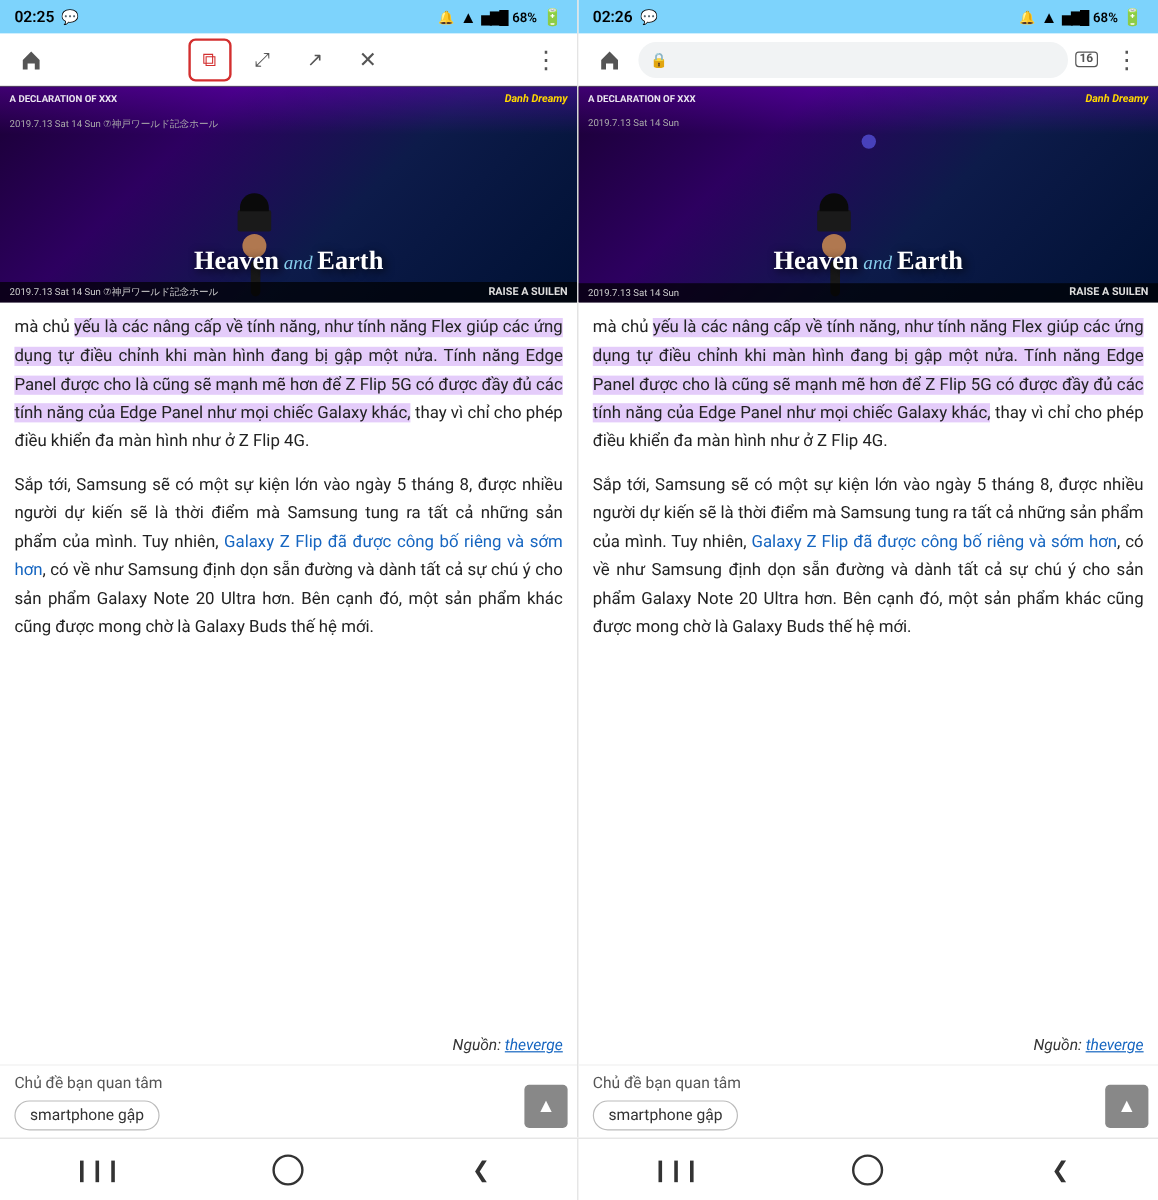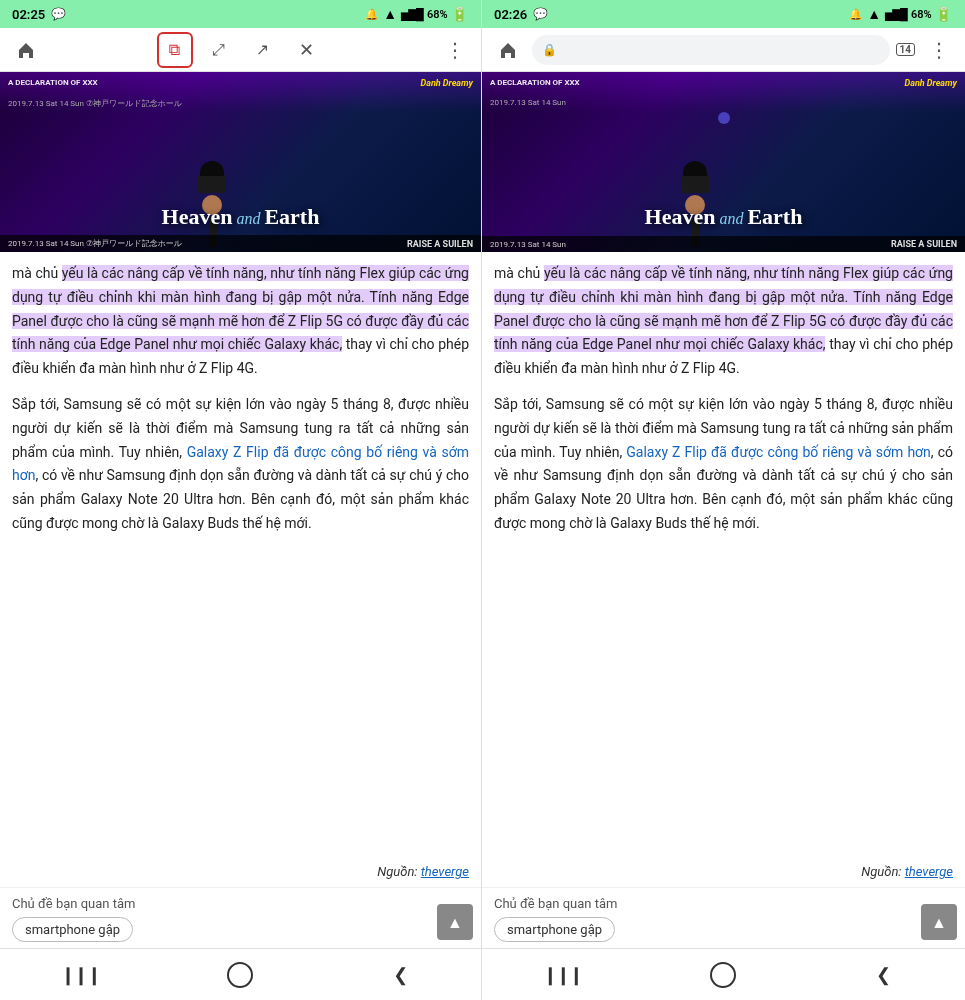--- a/index.html
+++ b/index.html
@@ -23,21 +23,21 @@
     }
     .phone-panel:last-child { border-right: none; }
 
     
     .panel-status {
       display: flex;
       justify-content: space-between;
       align-items: center;
       height: 28px;
       padding: 0 12px;
-      background: #86efac;
+      background: #7dd3fc;
       font-size: 12px;
       font-weight: 600;
     }
     .panel-status-left { display: flex; align-items: center; gap: 6px; }
     .panel-status-right { display: flex; align-items: center; gap: 4px; font-size: 11px; }
 
     
     .panel-toolbar {
       height: 44px;
       background: #fff;
@@ -266,21 +266,21 @@
         <div class="toolbar-btn">
           <svg width="20" height="20" viewBox="0 0 20 20" fill="none">
             <path d="M3 10L10 3L17 10V18H13V13H7V18H3V10Z" fill="#555"></path>
           </svg>
         </div>
 
         <div class="address-bar">
           <span>🔒</span>
         </div>
 
-        <div class="tab-count">14</div>
+        <div class="tab-count">16</div>
         <div class="toolbar-btn" style="font-size:20px;">⋮</div>
       </div>
 
       <div style="position:relative; height:180px; background:#000; overflow:hidden;">
         <div style="width:100%;height:100%;position:relative;">
           <div style="position:absolute;top:0;left:0;right:0;bottom:0;background:linear-gradient(135deg,#1a0035 0%,#2d0060 30%,#0d1b4a 60%,#001133 100%);"></div>
           <div style="position:absolute;top:0;left:0;right:0;height:40px;background:linear-gradient(to bottom,rgba(150,0,255,0.3),transparent);"></div>
 
           <div style="position:absolute;bottom:35px;left:44%;transform:translateX(-50%);">
             <div style="width:8px;height:30px;background:#1a1a1a;border-radius:4px;position:absolute;bottom:-30px;left:11px;"></div>

